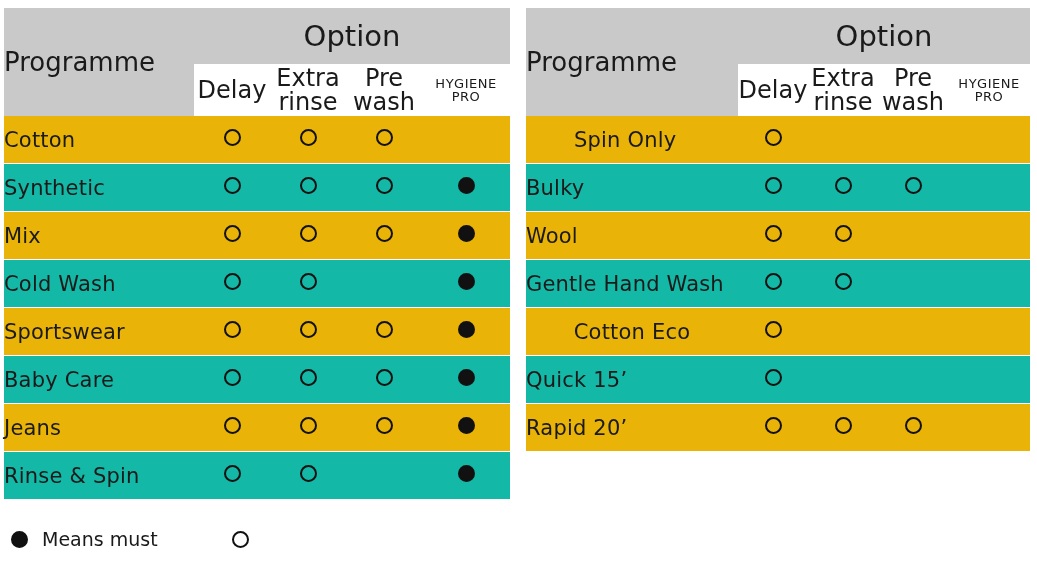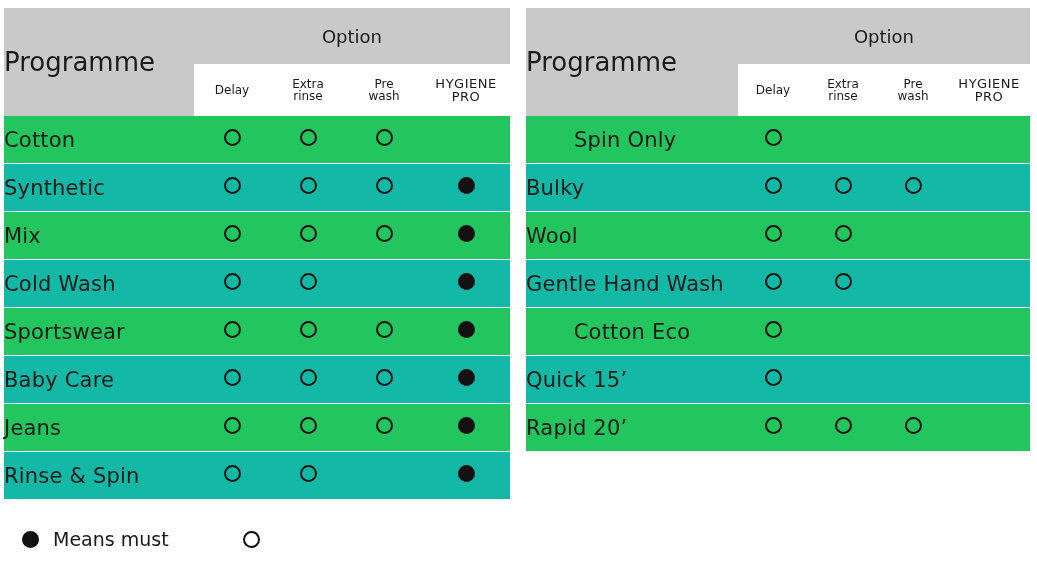--- a/index.html
+++ b/index.html
@@ -33,47 +33,47 @@
     table-layout: fixed;
   }
   table.matrix td, table.matrix th {
     padding: 0;
     margin: 0;
     vertical-align: middle;
     border: none;
   }
 
   
-  .row-shaded td { background: #22c55e; }
+  .row-shaded td { background: #eab308; }
   .row-plain td { background: #14b8a6; }
 
   
   .hdr-band td { background: #c9c9c9; }
 
   .prog-cell {
     text-align: left;
     padding-left: 14px;
     font-size: 21px;
     font-family: "DejaVu Sans", sans-serif;
     white-space: nowrap;
     letter-spacing: 0.2px;
   }
   .prog-head {
     font-size: 26px;
     padding-left: 14px;
     text-align: left;
     white-space: nowrap;
   }
   .opt-head {
-    font-size: 18px;
+    font-size: 29px;
     text-align: center;
     white-space: nowrap;
   }
   .opt-sub {
-    font-size: 12px;
+    font-size: 24px;
     text-align: center;
     line-height: 1.02;
     padding: 2px 2px;
     white-space: normal;
   }
   .opt-sub.small {
     font-size: 13px;
     letter-spacing: 0.5px;
   }
   .mark-cell {
@@ -97,21 +97,21 @@
     border: 2px solid #111;
     background: transparent;
   }
   .circ.filled {
     background: #111;
     border: 2px solid #111;
   }
 
   .legend {
     position: absolute;
-    left: 22px;
+    left: 11px;
     bottom: 14px;
     display: flex;
     align-items: center;
     font-size: 19px;
     gap: 0;
   }
   .legend .item {
     display: flex;
     align-items: center;
   }

